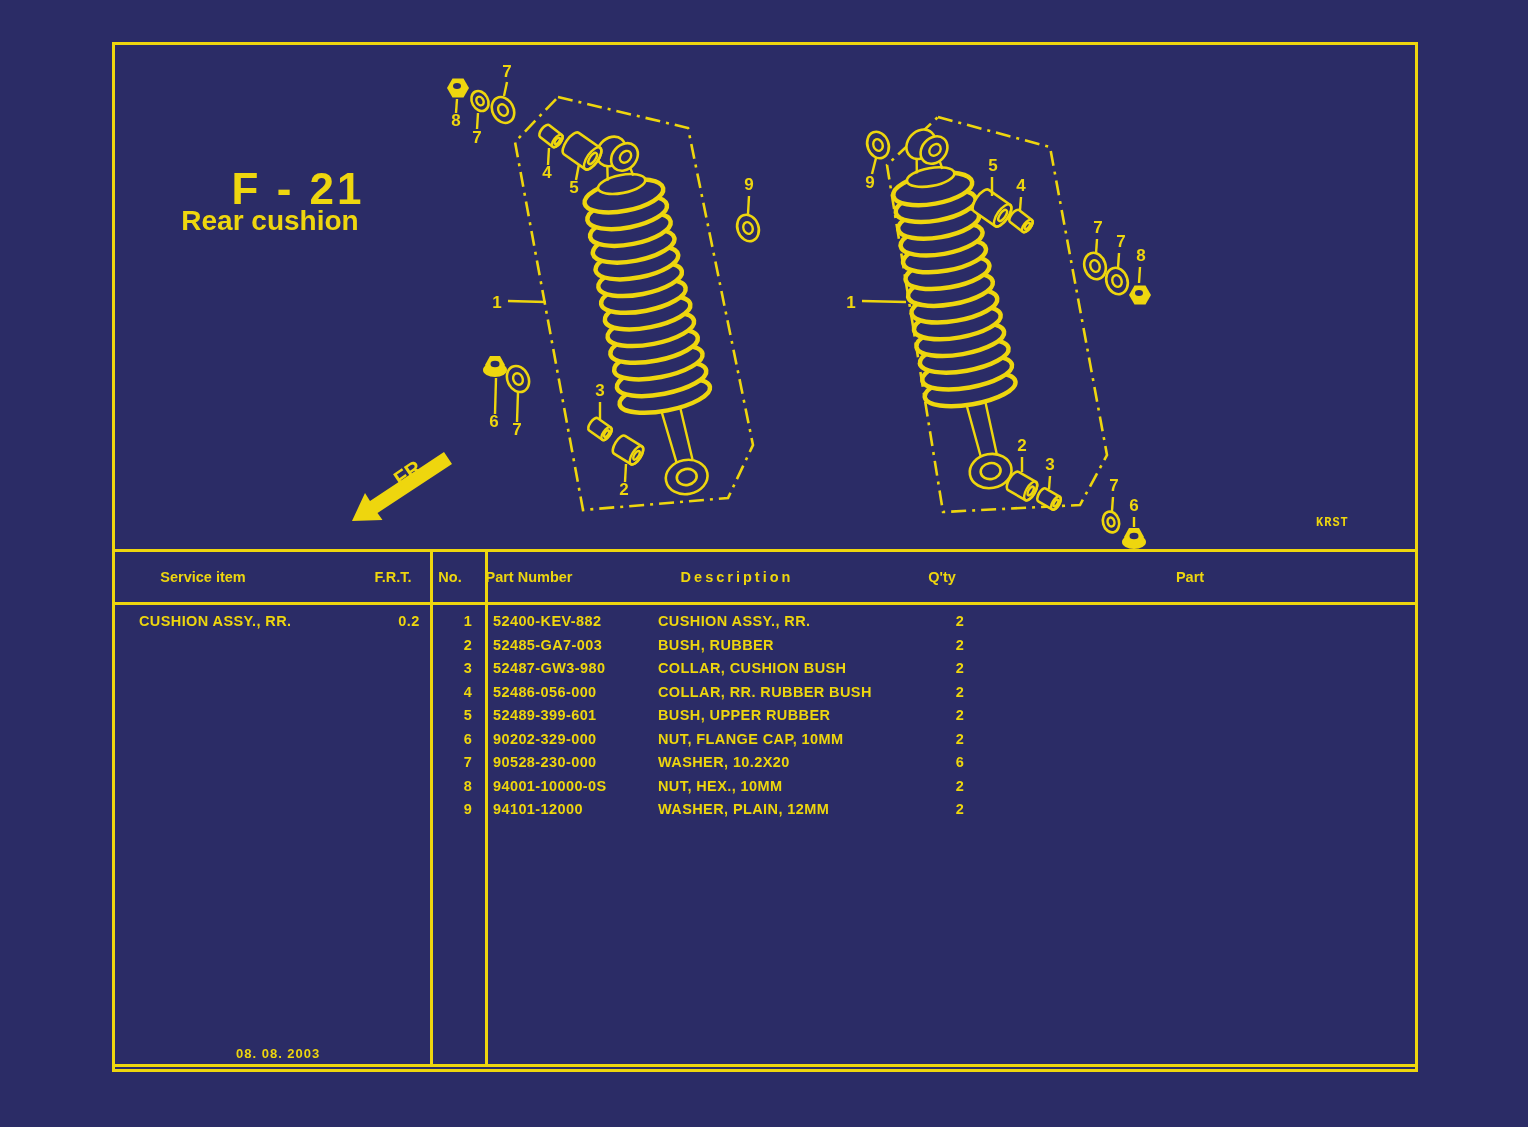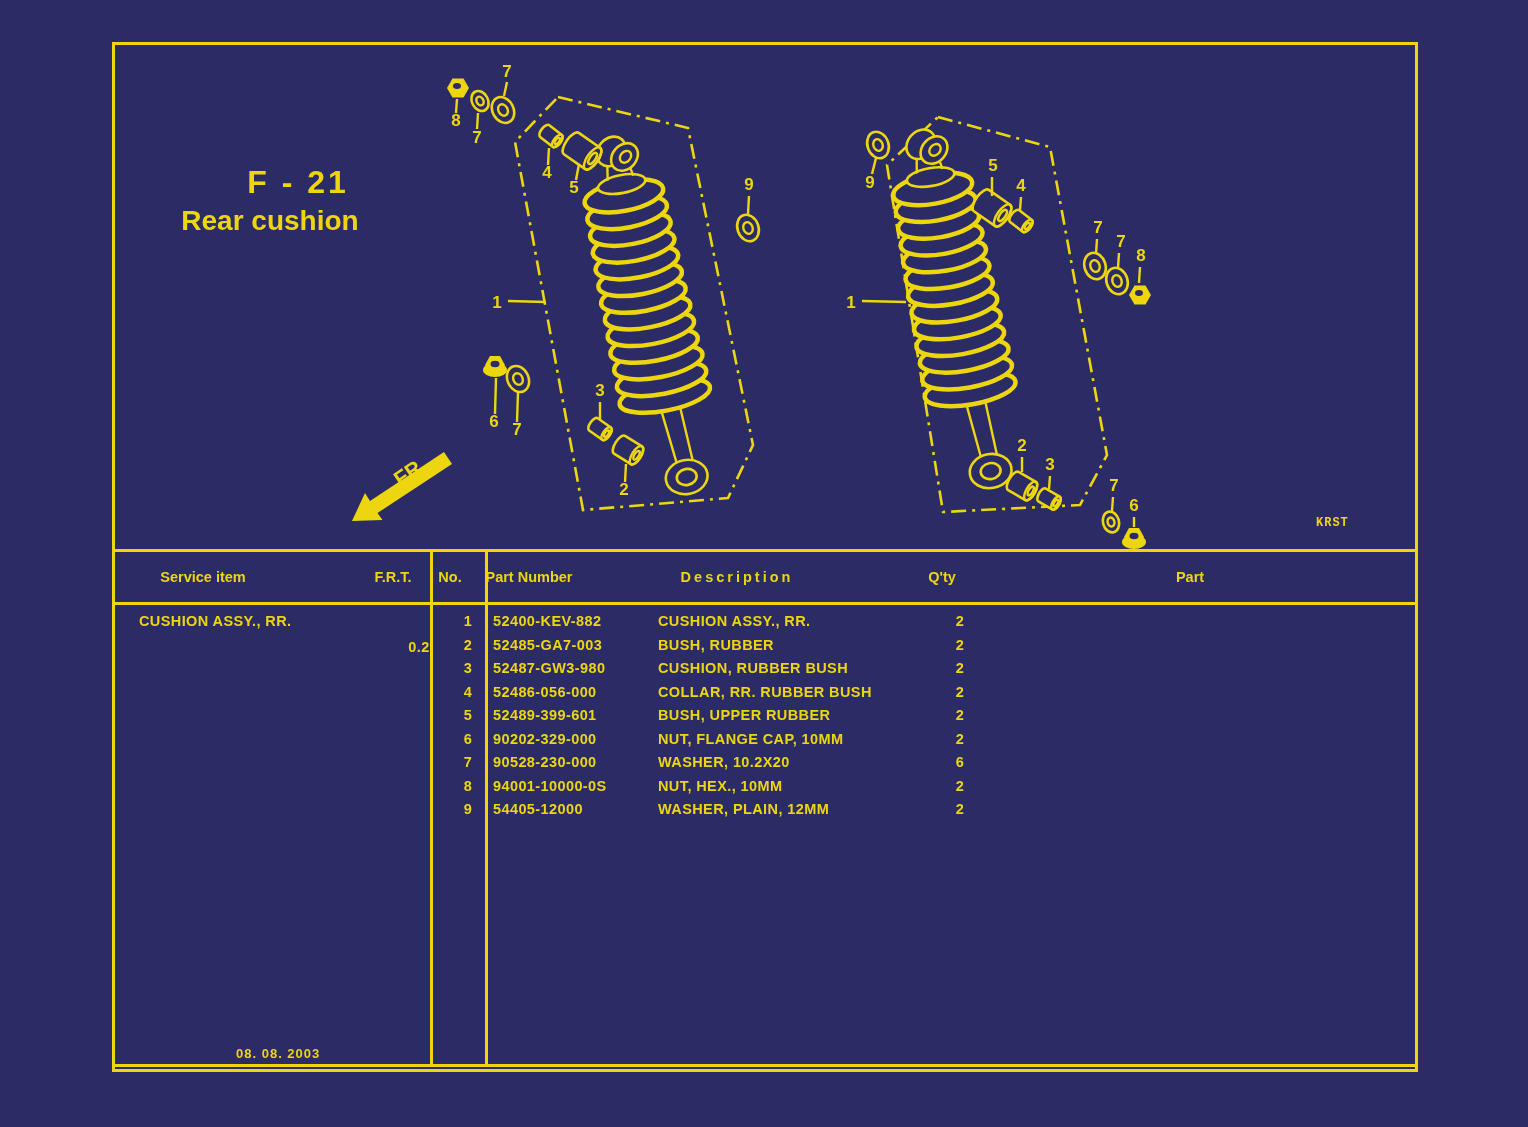--- a/index.html
+++ b/index.html
@@ -8,21 +8,21 @@
     position:relative; width:1528px; height:1127px; overflow:hidden;
     background:var(--bg);
     font-family:"Liberation Sans", sans-serif; font-weight:bold; color:var(--fg);
   }
   .frame {
     position:absolute; left:112px; top:42px; width:1306px; height:1030px;
     box-sizing:border-box; border:3px solid var(--fg);
   }
   
   .title-code { position:absolute; left:298px; top:164px; transform:translateX(-50%);
-    font-size:32px; letter-spacing:3px; white-space:nowrap; }
+    font-size:44px; letter-spacing:3px; white-space:nowrap; }
   .title-name { position:absolute; left:270px; top:205px; transform:translateX(-50%);
     font-size:28px; white-space:nowrap; }
   .krst { position:absolute; left:1316px; top:516px; font-family:Liberation Mono, monospace;
     font-size:12px; letter-spacing:1px; }
   .date { position:absolute; left:236px; top:1046px; font-size:13px; letter-spacing:1px; }
   
   .panel { position:absolute; top:549px; box-sizing:border-box; border:3px solid var(--fg); height:518px; }
   .panel-left  { left:112px; width:376px; }
   .panel-right { left:430px; width:988px; }
   .head-rule { position:absolute; left:0; right:0; top:50px; height:3px; background:var(--fg); }
@@ -30,21 +30,21 @@
   .hc-desc { letter-spacing:3px; }
   .rows { position:absolute; left:0; right:0; top:61px;padding-left:18px; }
   .prow { position:relative; height:23.5px; }
   .lrow { position:relative; height:25px; }
   .cell { position:absolute; top:0; font-size:14.5px; letter-spacing:0.4px; white-space:nowrap; }
   .c-no   { left:0;  width:34px; text-align:center; }
   .c-part { left:42px; }
   .c-desc { left:207px; }
   .c-qty  { left:489px; width:40px; text-align:center; }
   .l-item { left:6px; }
-  .l-frt  { left:266px; width:40px; text-align:center;margin-top:26px; }
+  .l-frt  { left:256px; width:40px; text-align:center; }
   
   svg.diagram { position:absolute; left:0; top:0; pointer-events:none; }
   .ln   { stroke:var(--fg); fill:none; stroke-width:2.4; }
   .lnbg { stroke:var(--fg); fill:var(--bg); stroke-width:2.6; }
   .coil { stroke:var(--fg); fill:var(--bg); stroke-width:4.5; }
   .dash { stroke:var(--fg); fill:none; stroke-width:2.6; stroke-dasharray:15 6 3 6; }
   .fill { fill:var(--fg); stroke:none; }
   .callout { font:bold 17px "Liberation Sans", sans-serif; fill:var(--fg); text-anchor:middle; }
   .fr-text { font:bold 21px "Liberation Sans", sans-serif; fill:var(--fg); }
 </style>
@@ -238,21 +238,21 @@
         </div>
         <div class="prow">
           <span class="cell c-no">2</span>
           <span class="cell c-part">52485-GA7-003</span>
           <span class="cell c-desc">BUSH, RUBBER</span>
           <span class="cell c-qty">2</span>
         </div>
         <div class="prow">
           <span class="cell c-no">3</span>
           <span class="cell c-part">52487-GW3-980</span>
-          <span class="cell c-desc">CUSHION, RUBBER BUSH</span>
+          <span class="cell c-desc">COLLAR, CUSHION BUSH</span>
           <span class="cell c-qty">2</span>
         </div>
         <div class="prow">
           <span class="cell c-no">4</span>
           <span class="cell c-part">52486-056-000</span>
           <span class="cell c-desc">COLLAR, RR. RUBBER BUSH</span>
           <span class="cell c-qty">2</span>
         </div>
         <div class="prow">
           <span class="cell c-no">5</span>
@@ -273,20 +273,20 @@
           <span class="cell c-qty">6</span>
         </div>
         <div class="prow">
           <span class="cell c-no">8</span>
           <span class="cell c-part">94001-10000-0S</span>
           <span class="cell c-desc">NUT, HEX., 10MM</span>
           <span class="cell c-qty">2</span>
         </div>
         <div class="prow">
           <span class="cell c-no">9</span>
-          <span class="cell c-part">54405-12000</span>
+          <span class="cell c-part">94101-12000</span>
           <span class="cell c-desc">WASHER, PLAIN, 12MM</span>
           <span class="cell c-qty">2</span>
         </div>
       </div>
   </div>
 
 </div>
 
 </body></html>

